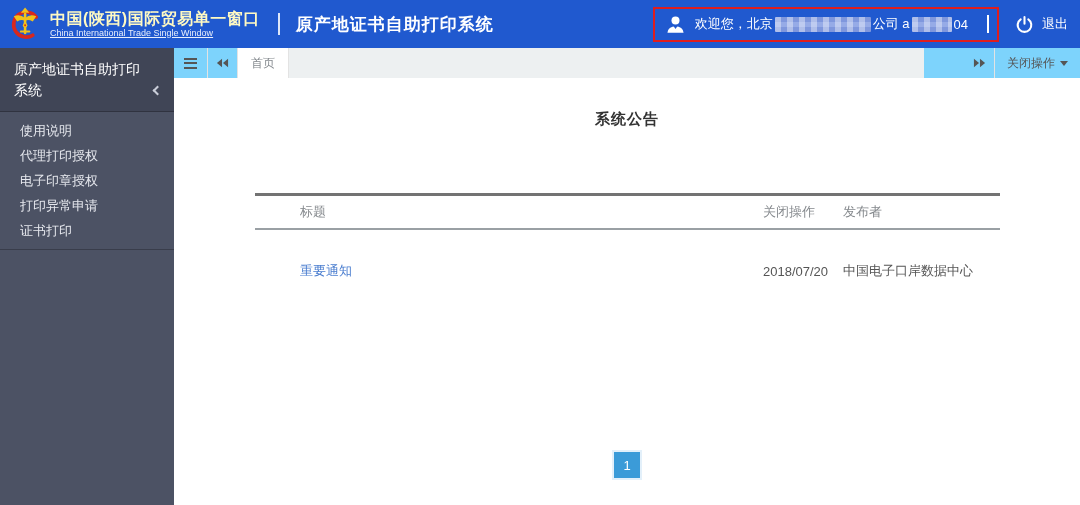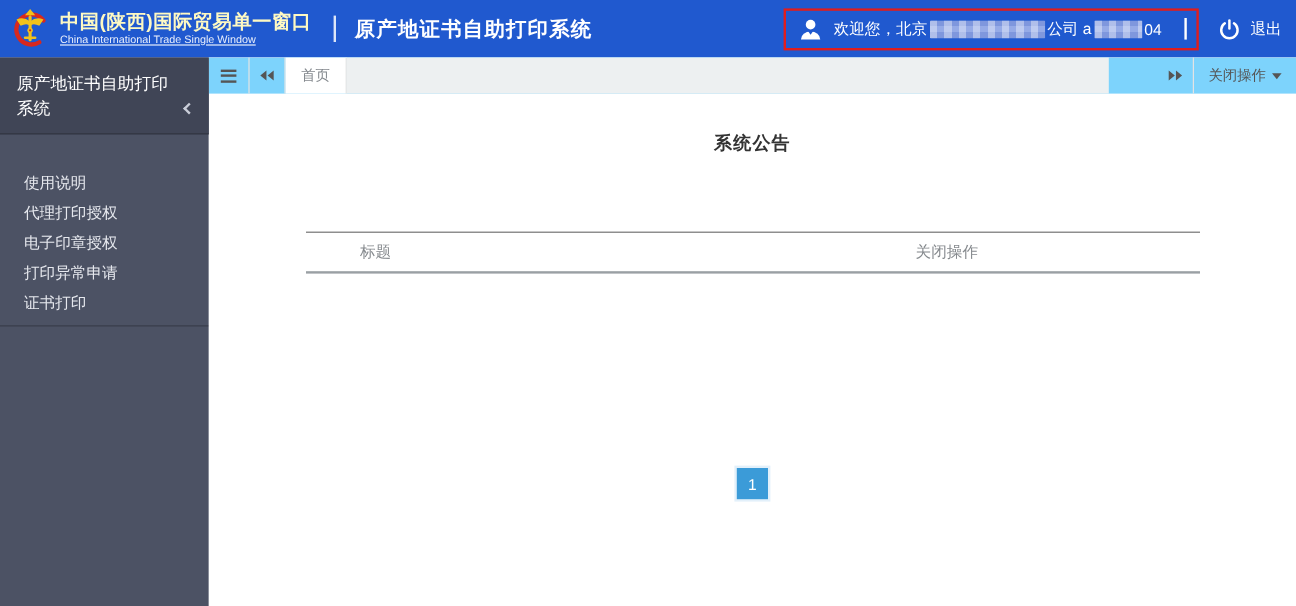--- a/index.html
+++ b/index.html
@@ -35,21 +35,21 @@
   .hsep{width:2px;height:18px;background:#fff;margin-left:10px;}
   .logout{display:flex;align-items:center;gap:8px;color:#ffffff;font-size:13px;margin-left:16px;cursor:pointer;white-space:nowrap;}
 
   
   .bodyrow{flex:1;display:flex;min-height:0;}
 
   
   .sidebar{width:174px;background:var(--sidebar-bg);flex-shrink:0;display:flex;flex-direction:column;}
   .sb-header{background:var(--sidebar-header-bg);color:#fff;font-size:14px;line-height:21px;padding:11px 26px 10px 14px;position:relative;border-bottom:1px solid rgba(0,0,0,.25);cursor:pointer;}
   .sb-chevron{position:absolute;right:13px;bottom:17px;width:7px;height:7px;border-left:2px solid #c9cdd8;border-bottom:2px solid #c9cdd8;transform:rotate(45deg);}
-  .sb-menu{padding-top:6px;border-bottom:1px solid rgba(0,0,0,.25);padding-bottom:6px;margin-top:22px;}
+  .sb-menu{padding-top:6px;border-bottom:1px solid rgba(0,0,0,.25);padding-bottom:6px;}
   .sb-item{height:25px;line-height:25px;padding-left:20px;color:#e6e8ee;font-size:13px;cursor:pointer;white-space:nowrap;}
 
   
   .main{flex:1;display:flex;flex-direction:column;background:#fff;min-width:0;}
 
   
   .tabbar{height:30px;display:flex;align-items:stretch;flex-shrink:0;background:#7dd3fc;font-size:12px;}
   .tb-btn{width:34px;display:flex;align-items:center;justify-content:center;border-right:1px solid #e3e3e3;cursor:pointer;}
   .tb-btn.narrow{width:30px;}
   .hamb{display:inline-flex;flex-direction:column;gap:2.5px;}
@@ -58,21 +58,21 @@
   .tab-fill{flex:1;background:var(--tab-fill);}
   .tb-right{display:flex;align-items:stretch;padding-left:40px;}
   .tb-drop{display:flex;align-items:center;gap:5px;padding:0 12px;color:#555;border-left:1px solid #e3e3e3;cursor:pointer;white-space:nowrap;}
   .caret{width:0;height:0;border-left:4px solid transparent;border-right:4px solid transparent;border-top:5px solid #555;display:inline-block;}
 
   
   .content{flex:1;overflow:hidden;}
   .page-title{margin-top:32px;text-align:center;font-size:15px;font-weight:bold;color:#333;letter-spacing:1px;}
   .table{margin:64px 0 0 81px;width:745px;font-size:13px;}
   .thead,.trow{display:grid;grid-template-columns:1fr 80px 157px;align-items:center;}
-  .thead{border-top:1px solid #737373;border-bottom:2px solid #9aa0a4;color:#85898d;padding:7px 0;}
+  .thead{border-top:3px solid #737373;border-bottom:2px solid #9aa0a4;color:#85898d;padding:7px 0;}
   .cell-title{padding-left:45px;}
   .trow{padding:32px 0 10px 0;color:#555;}
   .link{color:var(--link-blue);text-decoration:none;cursor:pointer;}
 
   .pagination{margin-top:162px;display:flex;justify-content:center;}
   .page-btn{min-width:26px;height:26px;display:flex;align-items:center;justify-content:center;background:var(--pagination-blue);color:#fff;font-size:13px;cursor:pointer;box-shadow:0 0 0 2px #e3f0fa;}
 </style>
 </head>
 <body>
 
@@ -172,20 +172,28 @@
         </div>
       </div>
 
       <section class="content">
         <h2 class="page-title">系统公告</h2>
 
         <div class="table">
           <div class="thead">
             <div class="cell-title">标题</div>
             <div>关闭操作</div>
+            <div>发布者</div>
+          </div>
+          <div class="trow">
+            <div class="cell-title">
+              <a class="link">重要通知</a>
+            </div>
+            <div>2018/07/20</div>
+            <div>中国电子口岸数据中心</div>
           </div>
         </div>
 
         <div class="pagination">
           <span class="page-btn">1</span>
         </div>
       </section>
     </main>
   </div>
 </div>

